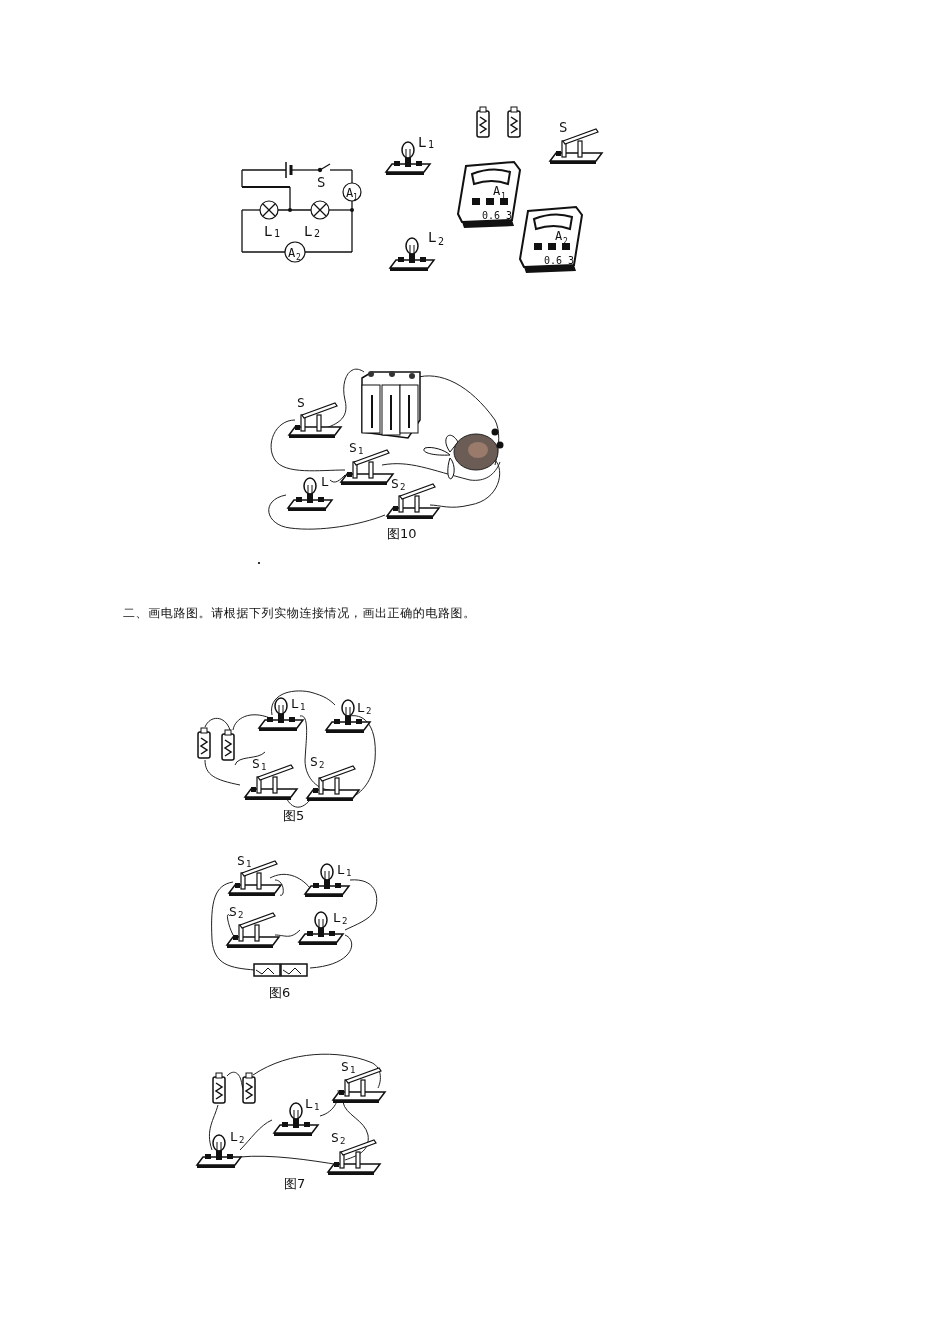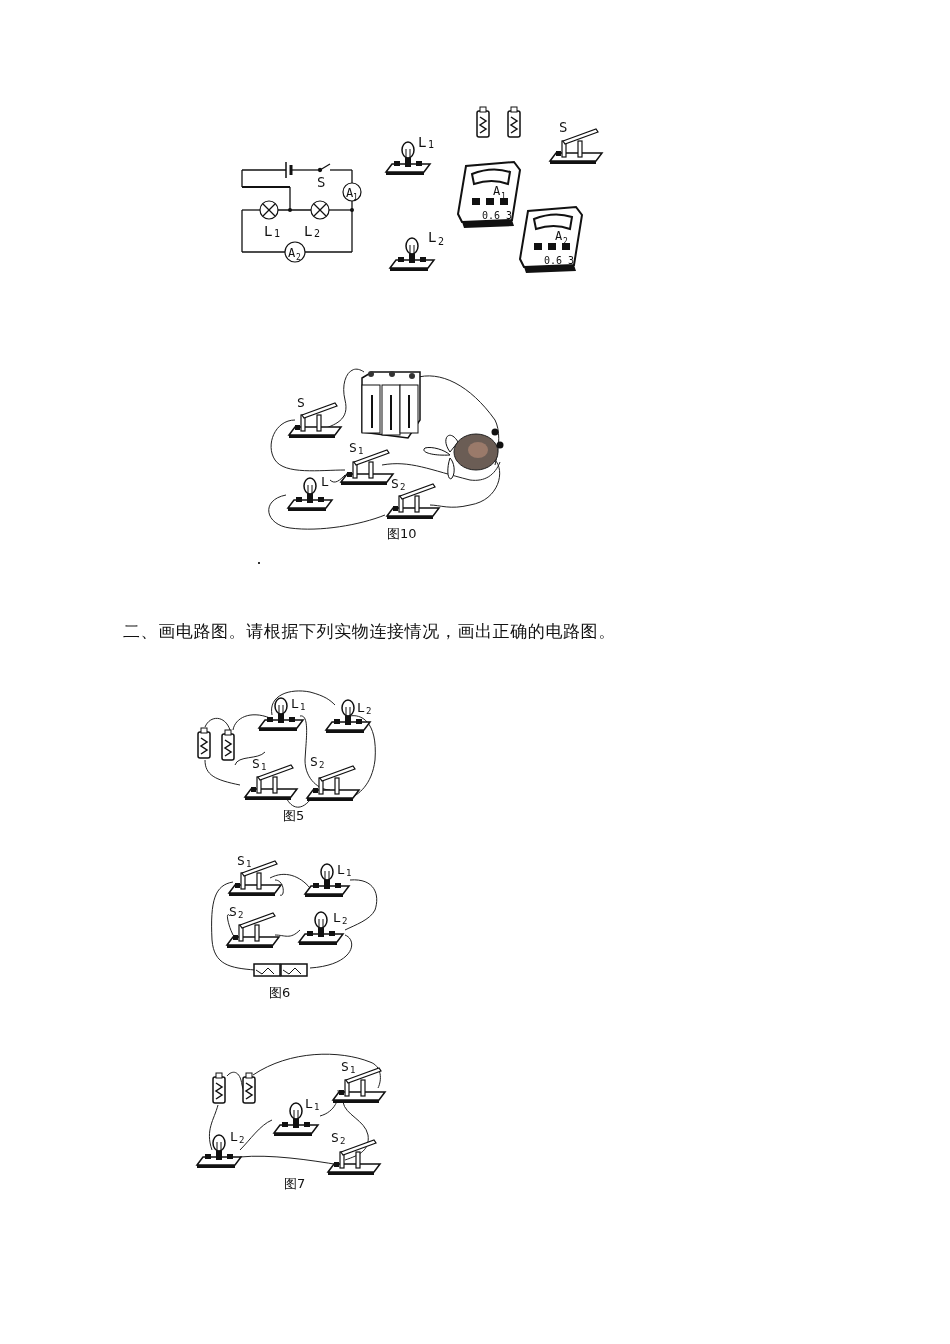--- a/index.html
+++ b/index.html
@@ -2,21 +2,21 @@
 <html><head>
 <meta charset="utf-8">
 <style>
   html, body { margin: 0; padding: 0; background: #ffffff; }
   body { width: 950px; height: 1344px; position: relative; overflow: hidden;
          font-family: "DejaVu Serif", "Liberation Serif", serif; color: #111; }
   .abs { position: absolute; }
   svg { position: absolute; overflow: visible; }
   svg text { font-family: "DejaVu Sans Mono", "Liberation Mono", monospace; fill: #111; }
   .cap { font-family: "DejaVu Sans", "Liberation Sans", sans-serif; font-size: 13px; }
-  .heading { left: 123px; top: 620px; font-size: 17px; letter-spacing: 0.6px; white-space: nowrap; font-family: Liberation Serif, serif; }
+  .heading { left: 123px; top: 605px; font-size: 12px; letter-spacing: 0.6px; white-space: nowrap; font-family: Liberation Serif, serif; }
   .dot { left: 258px; top: 562px; width: 2px; height: 2px; background: #333; }
 </style>
 </head>
 <body>
 
 <svg width="950" height="300" style="left:0;top:0" viewBox="0 0 950 300">
   <g stroke="#111" stroke-width="1.3" fill="none">
 
     <line x1="242" y1="170" x2="286" y2="170"></line>
     <line x1="292" y1="170" x2="318" y2="170"></line>

